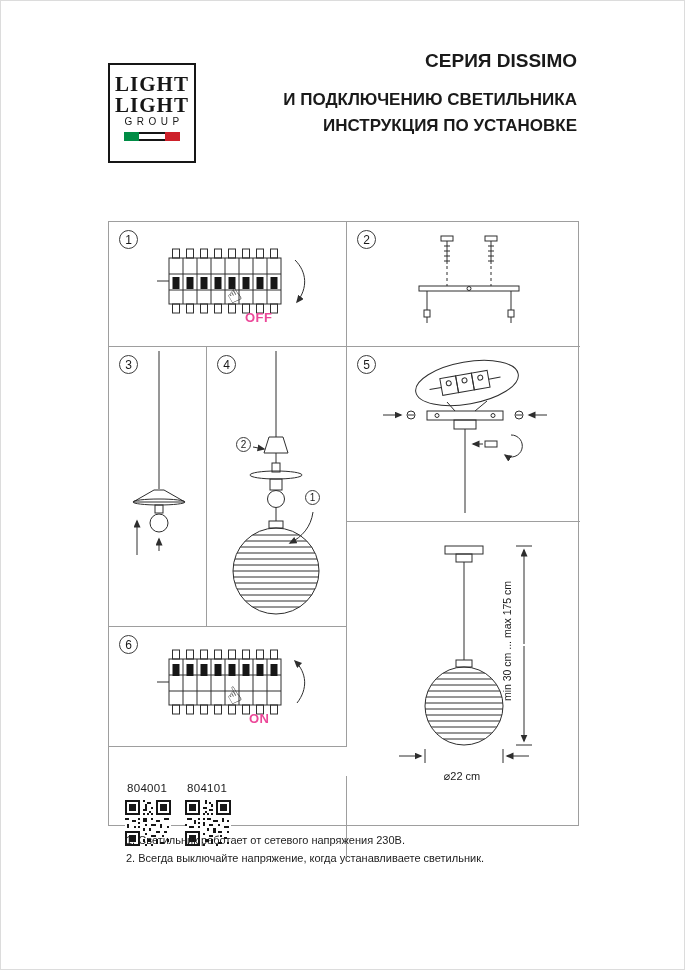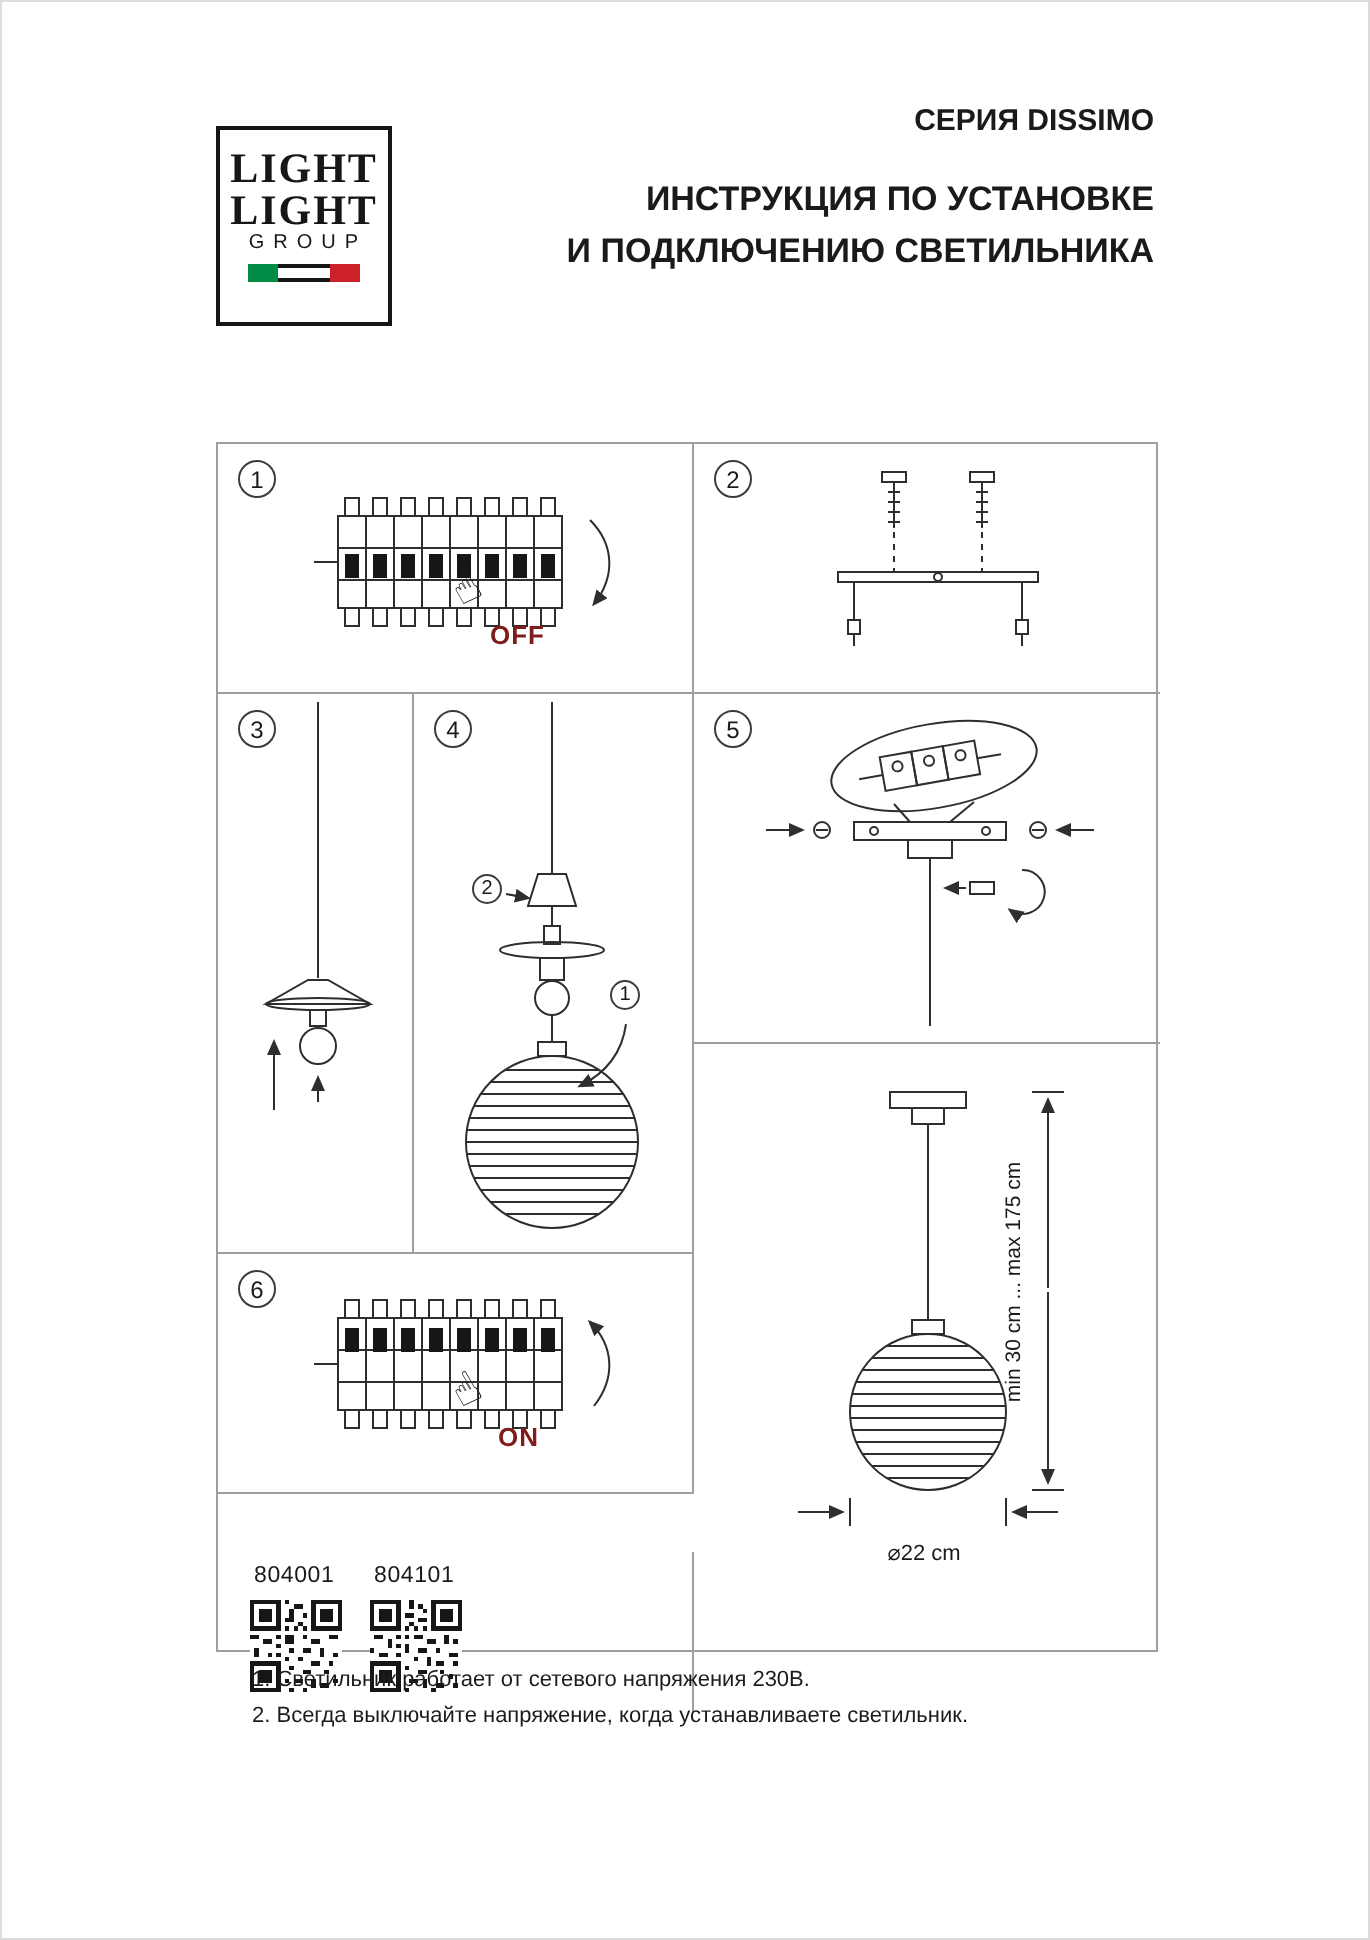--- a/index.html
+++ b/index.html
@@ -12,35 +12,35 @@
   .logo-word { font-family:"Liberation Serif","DejaVu Serif",serif; font-weight:bold; font-size:21px; line-height:21px;
                letter-spacing:1px; text-align:center; color:#161616; }
   .logo-group { font-size:10px; letter-spacing:4.5px; text-align:center; margin-top:0; color:#161616; text-indent:4px; }
   .flag { display:flex; width:56px; height:9px; margin:5px auto 0; }
   .flag-green { width:15px; background:#008C45; }
   .flag-mid { flex:1; background:#fff; border-top:2px solid #161616; border-bottom:2px solid #161616; }
   .flag-red { width:15px; background:#CD212A; }
 
   
   .hdr { position:absolute; right:107px; top:47px; text-align:right; }
-  .hdr-line { font-weight:bold; font-size:15px; line-height:25px; }
+  .hdr-line { font-weight:bold; font-size:19px; line-height:25px; }
   .hdr-gap { height:14px; }
   .hdr-title { font-weight:bold; font-size:17px; line-height:26px; }
 
   
   .grid { position:absolute; left:107px; top:220px; width:471px; height:605px; border:1px solid #9e9e9e; }
   .panel { position:absolute; }
   .b-r { border-right:1px solid #9e9e9e; }
   .b-b { border-bottom:1px solid #9e9e9e; }
 
   .badge { position:absolute; width:19px; height:19px; border:1px solid #3c3c3c; border-radius:50%;
            display:flex; align-items:center; justify-content:center; font-size:12px; background:#fff; }
   .badge-sm { width:15px; height:15px; font-size:10px; }
 
-  .lbl { position:absolute; font-weight:bold; font-size:13px; letter-spacing:.5px; color:#7f1d1d; }
+  .lbl { position:absolute; font-weight:bold; font-size:13px; letter-spacing:.5px; color:#ec4899; }
   .hand { position:absolute; font-size:22px; line-height:22px; transform:rotate(-30deg); color:#222;
           font-family:"DejaVu Sans",sans-serif; }
   .codes-lbl { position:absolute; font-size:11.5px; letter-spacing:.3px; }
   .dim-v { position:absolute; font-size:10.5px; text-align:center; transform:rotate(-90deg); white-space:nowrap; }
   .dim-h { position:absolute; font-size:11px; text-align:center; }
   .footer { position:absolute; left:125px; top:831px; font-size:11px; line-height:17.5px; color:#1c1c1c; }
   svg { display:block; }
   .draw { position:absolute; }
 </style>
 </head>
@@ -55,22 +55,22 @@
     <div class="flag">
       <span class="flag-green"></span>
       <span class="flag-mid"></span>
       <span class="flag-red"></span>
     </div>
   </div>
 
   <div class="hdr">
     <div class="hdr-line">СЕРИЯ DISSIMO</div>
     <div class="hdr-gap"></div>
+    <div class="hdr-title">И ПОДКЛЮЧЕНИЮ СВЕТИЛЬНИКА</div>
     <div class="hdr-title">ИНСТРУКЦИЯ ПО УСТАНОВКЕ</div>
-    <div class="hdr-title">И ПОДКЛЮЧЕНИЮ СВЕТИЛЬНИКА</div>
   </div>
 
   <div class="grid">
 
     <section class="panel b-r b-b" style="left:0;top:0;width:238px;height:125px;">
       <span class="badge" style="left:10px;top:8px;">1</span>
       <svg class="draw" style="left:10px;top:14px;" width="210" height="105" viewBox="0 0 210 105">
         <defs>
             <marker id="arA" markerWidth="9" markerHeight="8" refX="6.5" refY="3.5" orient="auto" markerUnits="userSpaceOnUse">
               <path d="M0,0L8,3.5L0,7Z" fill="#2e2e2e"></path>

